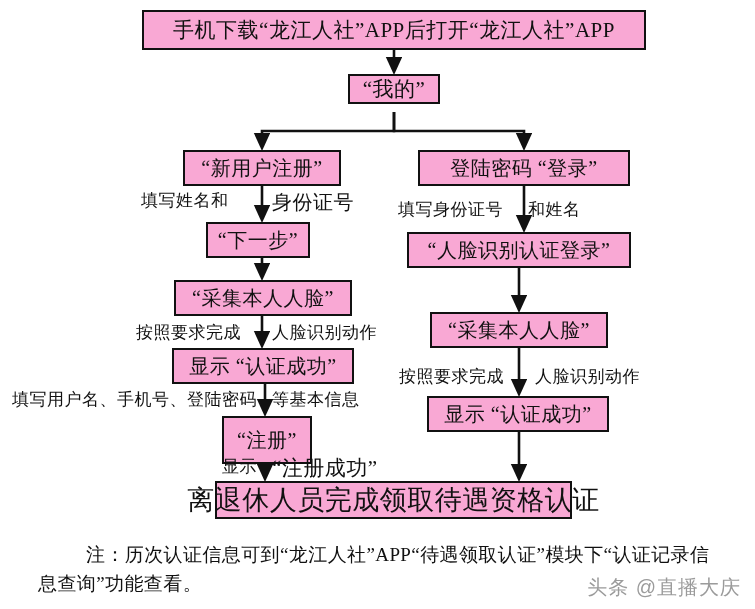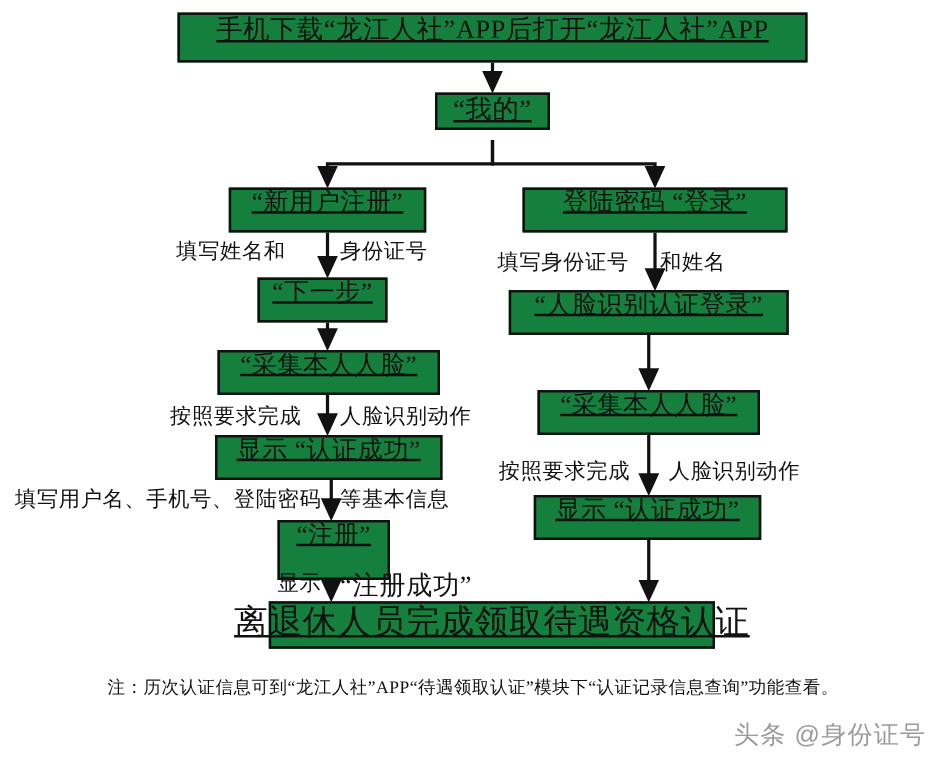--- a/index.html
+++ b/index.html
@@ -25,48 +25,47 @@
     position: absolute;
     left: 0; top: 0;
     width: 755px;
     height: 609px;
     pointer-events: none;
   }
   .node {
     position: absolute;
     box-sizing: border-box;
     border: 2.5px solid #111111;
-    background: #15803d;
+    background: #f9a8d4;
     display: flex;
-    align-items: flex-start;
+    align-items: center;
     justify-content: center;
     text-align: center;
     line-height: 1.05;
     white-space: nowrap;
     letter-spacing: 0.5px;
-    text-decoration: underline;
   }
   .node-label {
     display: block;
     padding: 0 4px;
   }
   .edge-label {
     position: absolute;
     background: transparent;
     white-space: nowrap;
     letter-spacing: 0.5px;
     line-height: 1;
     color: #111111;
   }
   .note {
     position: absolute;
     left: 38px;
     top: 540px;
     width: 690px;
-    font-size: 14px;
+    font-size: 19px;
     line-height: 1.55;
     letter-spacing: 0.4px;
     text-indent: 48px;
     color: #111111;
   }
   .watermark {
     position: absolute;
     right: 14px;
     bottom: 8px;
     font-size: 20px;
@@ -137,29 +136,29 @@
       </div>
       <div class="node" style="left: 427px; top: 396px; width: 182px; height: 36px; font-size: 20px;">
         <span class="node-label">显示 “认证成功”</span>
       </div>
       <div class="node" style="left: 215px; top: 481px; width: 357px; height: 38px; font-size: 27px;">
         <span class="node-label">离退休人员完成领取待遇资格认证</span>
       </div>
     </div>
   <div id="edge-labels-layer">
       <div class="edge-label" style="left: 141px; top: 192px; font-size: 17px;">填写姓名和</div>
-      <div class="edge-label" style="left: 272px; top: 192px; font-size: 17px;">身份证号</div>
+      <div class="edge-label" style="left: 272px; top: 192px; font-size: 20px;">身份证号</div>
       <div class="edge-label" style="left: 136px; top: 324px; font-size: 17px;">按照要求完成</div>
       <div class="edge-label" style="left: 272px; top: 324px; font-size: 17px;">人脸识别动作</div>
       <div class="edge-label" style="left: 12px; top: 391px; font-size: 17px;">填写用户名、手机号、登陆密码</div>
       <div class="edge-label" style="left: 272px; top: 391px; font-size: 17px;">等基本信息</div>
       <div class="edge-label" style="left: 222px; top: 458px; font-size: 17px;">显示</div>
       <div class="edge-label" style="left: 272px; top: 458px; font-size: 21px;">“注册成功”</div>
       <div class="edge-label" style="left: 398px; top: 201px; font-size: 17px;">填写身份证号</div>
       <div class="edge-label" style="left: 528px; top: 201px; font-size: 17px;">和姓名</div>
       <div class="edge-label" style="left: 399px; top: 368px; font-size: 17px;">按照要求完成</div>
       <div class="edge-label" style="left: 535px; top: 368px; font-size: 17px;">人脸识别动作</div>
     </div>
 
 </div>
 
 <div class="note">注：历次认证信息可到“龙江人社”APP“待遇领取认证”模块下“认证记录信息查询”功能查看。</div>
-<div class="watermark">头条 @身份证号</div>
+<div class="watermark">头条 @直播大庆</div>
 
 </body></html>

